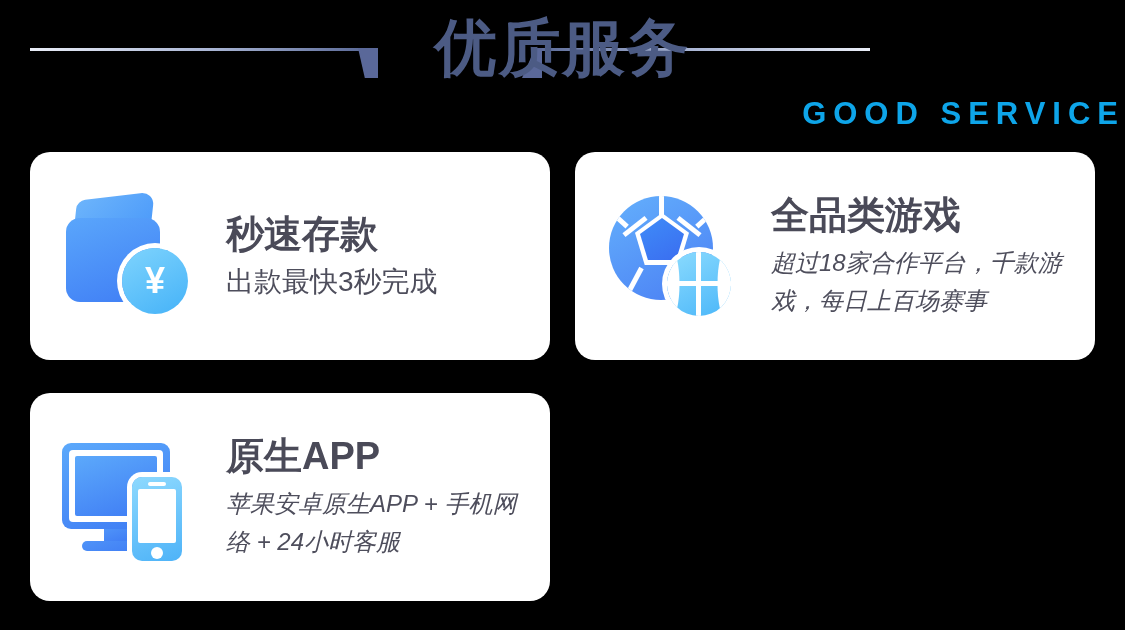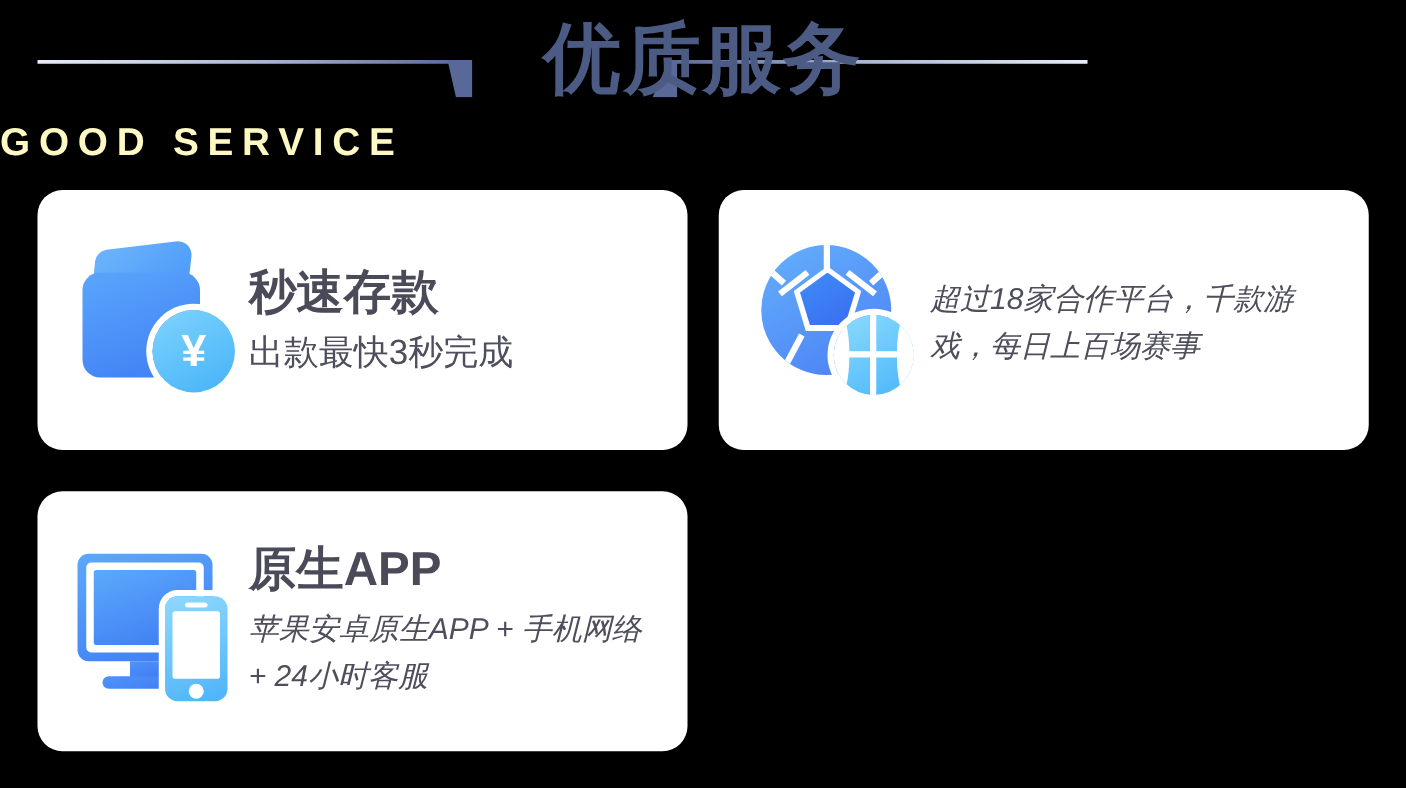--- a/index.html
+++ b/index.html
@@ -60,25 +60,25 @@
     line-height: 72px;
     font-weight: bold;
     color: #4c5b84;
     letter-spacing: 2px;
   }
   .header-sub {
     position: absolute;
     left: 0;
     top: 96px;
     width: 1125px;
-    text-align: left;
+    text-align: right;
     font-size: 31px;
     line-height: 36px;
     font-weight: bold;
-    color: #fef9c3;
+    color: #0ea5e9;
     letter-spacing: 7px;
   }
 
   
   .grid {
     position: absolute;
     left: 30px;
     top: 152px;
     width: 1065px;
     height: 450px;
@@ -97,21 +97,21 @@
     box-sizing: border-box;
     overflow: hidden;
   }
   .card-icon {
     width: 132px;
     height: 132px;
     flex: 0 0 132px;
     position: relative;
   }
   .card-text {
-    margin-left: 7px;
+    margin-left: 34px;
     flex: 1 1 auto;
     min-width: 0;
   }
   .card-title {
     font-size: 38px;
     line-height: 46px;
     font-weight: bold;
     color: #4a4a58;
     letter-spacing: 0px;
     white-space: nowrap;
@@ -289,20 +289,21 @@
         <div class="ball-seam" style="left:84px;top:18px;width:30px;height:5px;transform:rotate(-42deg);"></div>
       </div>
       <div class="ic basketball">
         <div class="bb-l" style="left:29px;top:-4px;width:5px;height:72px;"></div>
         <div class="bb-l" style="left:-4px;top:29px;width:72px;height:5px;"></div>
         <div class="bb-l" style="left:2px;top:-2px;width:5px;height:68px;border-radius:50%;transform:scaleX(3.2);"></div>
         <div class="bb-l" style="left:56px;top:-2px;width:5px;height:68px;border-radius:50%;transform:scaleX(3.2);"></div>
       </div>
     </div>
     <div class="card-text">
+      <div class="card-title">全品类游戏</div>
       <div class="card-desc wide">超过18家合作平台，千款游戏，每日上百场赛事</div>
     </div>
   </div>
 
 
   <div class="card">
     <div class="card-icon">
       <div class="ic mon-frame"></div>
       <div class="ic mon-inner"></div>
       <div class="ic mon-screen"></div>

